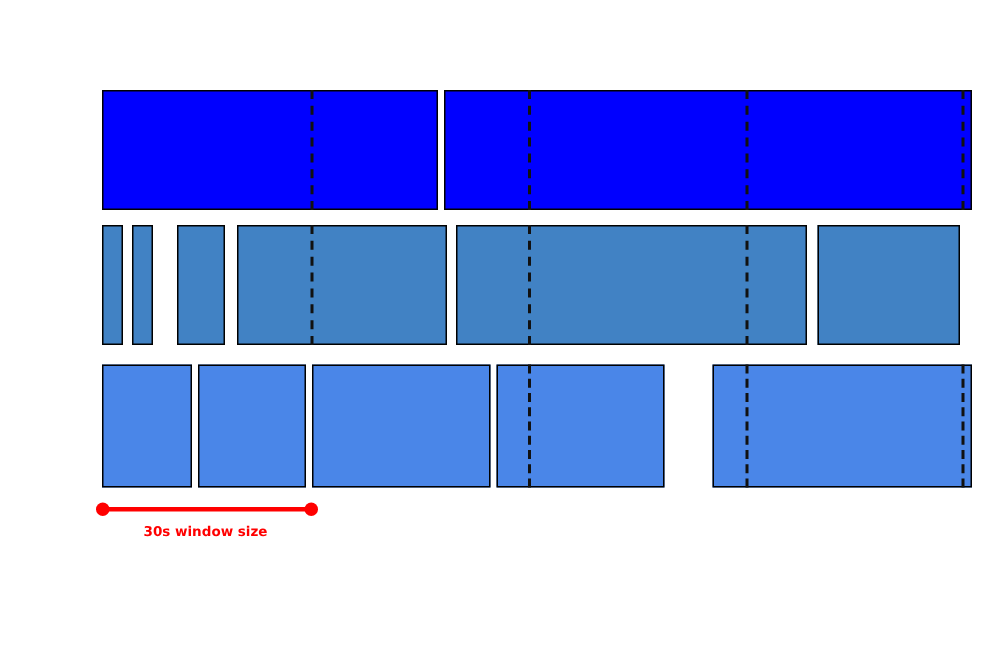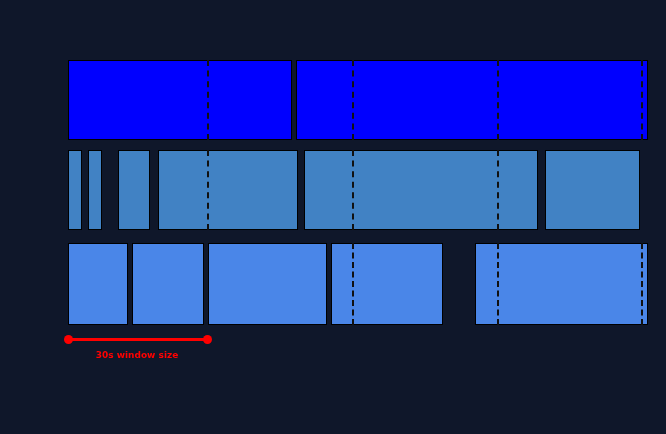--- a/index.html
+++ b/index.html
@@ -10,21 +10,21 @@
   body {
     width: 666px;
     height: 434px;
     font-family: "DejaVu Sans", sans-serif;
     overflow: hidden;
   }
   #stage {
     position: relative;
     width: 666px;
     height: 434px;
-    background: #0f172a;
+    background: #ffffff;
   }
   .plot {
     position: absolute;
     left: 0;
     top: 0;
     width: 666px;
     height: 434px;
   }
   .seg {
     position: absolute;

